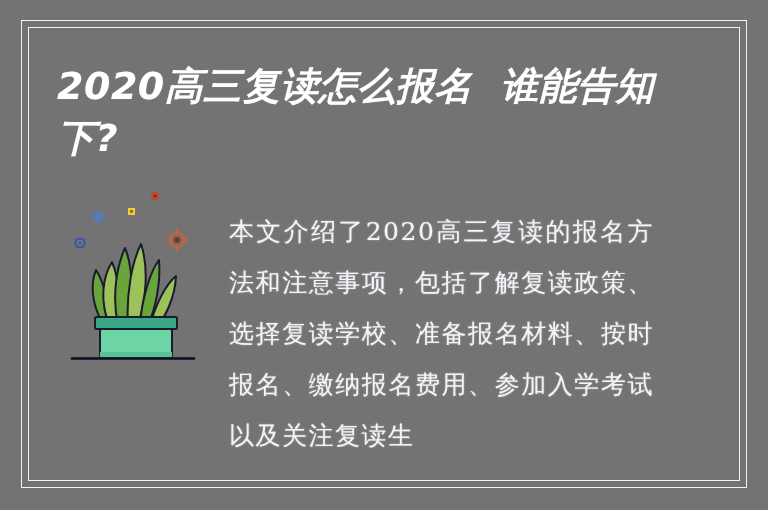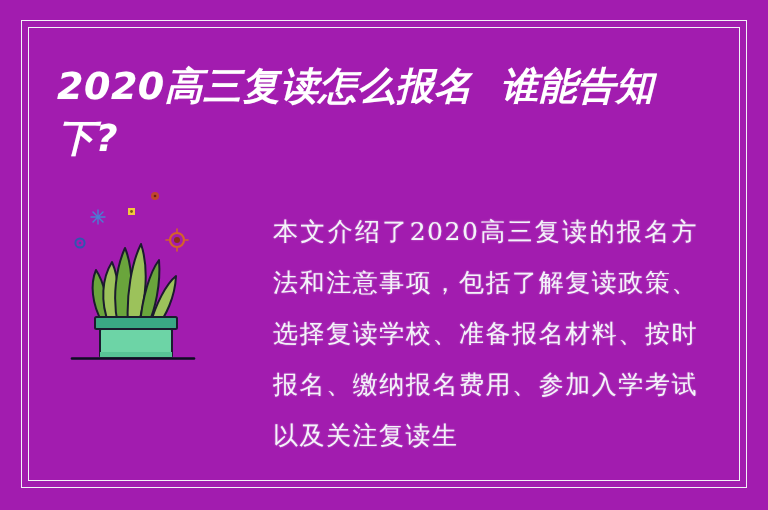--- a/index.html
+++ b/index.html
@@ -4,21 +4,21 @@
 <style>
   html, body {
     margin: 0;
     padding: 0;
     background: #0d0d20;
   }
   #canvas {
     position: relative;
     width: 768px;
     height: 510px;
-    background: #a21caf;
+    background: #737373;
     overflow: hidden;
     font-family: "Liberation Sans", sans-serif;
   }
 
   
   .frame-outer {
     position: absolute;
     left: 21px; top: 20px;
     width: 726px; height: 468px;
     border: 1.6px solid #f2f2f7;
@@ -58,21 +58,20 @@
     top: 206px;
     width: 425px;
     color: #f4f4fa;
     font-family: "DejaVu Serif", "Liberation Serif", serif;
     font-size: 25px;
     font-weight: 400;
     line-height: 51px;
     letter-spacing: 1.5px;
     text-align: justify;
     text-shadow: 0 0 2px rgba(255,255,255,0.45);
-    margin-left: 44px;
   }
 
   
   .illustration {
     position: absolute;
     left: 62px;
     top: 188px;
     width: 150px;
     height: 185px;
   }

